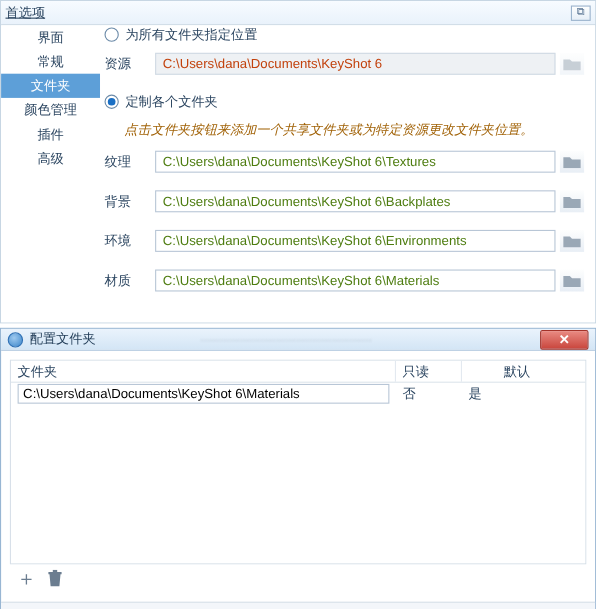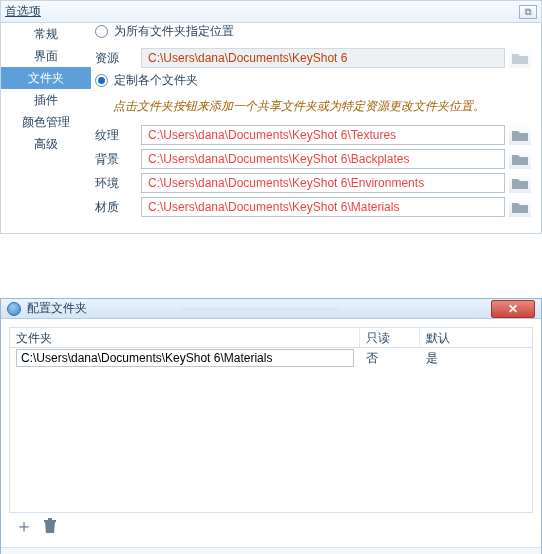--- a/index.html
+++ b/index.html
@@ -15,44 +15,44 @@
 .sidebar { width: 90px; background: #ffffff; }
 .sidebar-item { height: 22px; display: flex; align-items: center; justify-content: center; color: #2b4560; cursor: pointer; }
 .sidebar-item.active { background: #5d9fd8; color: #fff; }
 
 .content { flex: 1; padding: 0 10px 12px 4px; background: #fff; }
 .row { display: flex; align-items: center; margin-bottom: 8px; }
 .radio { width: 13px; height: 13px; border: 1px solid #6b8aa8; border-radius: 50%; margin-right: 6px; display: inline-flex; align-items: center; justify-content: center; background: #fff; }
 .radio.checked::after { content: ""; width: 7px; height: 7px; border-radius: 50%; background: #1a6fc4; }
 .radio-label { color: #2b4560; }
 
-.field-row { display: flex; align-items: center; margin-bottom: 4px; }
+.field-row { display: flex; align-items: center; margin-bottom: 16px; }
 .field-label { width: 46px; color: #2b4560; }
-.text-input { flex: 1; height: 20px; border: 1px solid #b8c6d6; background: #fff; color: #ef4444; padding: 0 6px; line-height: 18px; overflow: hidden; white-space: nowrap; }
+.text-input { flex: 1; height: 20px; border: 1px solid #b8c6d6; background: #fff; color: #4d7c0f; padding: 0 6px; line-height: 18px; overflow: hidden; white-space: nowrap; }
 .text-input.disabled { background: #eef1f4; color: #c2410c; border-color: #d0dae4; }
 .folder-btn { width: 22px; height: 20px; margin-left: 4px; display: flex; align-items: center; justify-content: center; background: linear-gradient(#fdfefe,#e8eef5); cursor: pointer; }
 .folder-btn.disabled { opacity: .55; }
 
 .hint { color: #a16207; font-style: italic; margin: 2px 0 10px 18px; line-height: 1.5; }
 
 
 .config { position: absolute; top: 298px; left: 0; width: 542px; border: 1px solid #98b6d3; background: #fff; }
 .config-titlebar { height: 20px; background: linear-gradient(#eaf3fc,#d3e5f5); display: flex; align-items: center; padding: 0 6px; border-bottom: 1px solid #b7cde2; justify-content: flex-end; }
 .cfg-icon { width: 14px; height: 14px; border: 1px solid #2e6fb3; border-radius: 50%; margin-right: 6px; background: radial-gradient(circle at 40% 35%, #9ec9ef, #3b85c9); }
 .config-titlebar .title { flex: 1; color: #1f3a55; }
 .blur { flex: 2; color: #bcc8d6; letter-spacing: -1px; filter: blur(1px); font-style: italic; }
 .close-btn { width: 44px; height: 18px; background: linear-gradient(#e98a82,#c9463d); border: 1px solid #a33229; border-radius: 2px; display: flex; align-items: center; justify-content: center; color: #fff; font-weight: bold; cursor: pointer; }
 
 .config-body { padding: 8px; }
 .table { border: 1px solid #d8e0e9; }
 .thead { display: flex; background: #fff; border-bottom: 1px solid #d8e0e9; height: 20px; }
 .th { padding: 2px 6px; color: #2b4560; border-right: 1px solid #e3e9f0; }
 .th.c1 { width: 350px; }
 .th.c2 { width: 60px; }
-.th.c3 { flex: 1; border-right: none; }
+.th.c3 { flex: 1; border-right: none; margin-left: 32px; }
 .tbody { height: 164px; background: #fff; }
 .tr { display: flex; height: 20px; align-items: center; }
 .td { padding: 0 6px; color: #2b4560; }
 .td.c1 { width: 350px; }
 .td.c1 .cell-input { width: 100%; height: 18px; border: 1px solid #b8c6d6; padding: 0 4px; background: #fff; }
 .td.c2 { width: 60px; }
 .td.c3 { flex: 1; }
 
 .toolbar-bottom { display: flex; align-items: center; padding: 4px 6px; gap: 8px; }
 .tool-btn { width: 18px; height: 18px; display: flex; align-items: center; justify-content: center; color: #6b7d90; cursor: pointer; font-size: 18px; line-height: 1; }
@@ -68,33 +68,33 @@
 <body>
 
 <div class="prefs">
   <div class="prefs-titlebar">
     <span class="title">首选项</span>
     <div class="win-btn">⧉</div>
   </div>
   <div class="prefs-body">
     <div class="sidebar">
       <div class="sidebar-item">
-          <span>常规</span>
+          <span>界面</span>
         </div>
       <div class="sidebar-item">
-          <span>界面</span>
+          <span>常规</span>
         </div>
       <div class="sidebar-item active">
           <span>文件夹</span>
         </div>
       <div class="sidebar-item">
-          <span>插件</span>
+          <span>颜色管理</span>
         </div>
       <div class="sidebar-item">
-          <span>颜色管理</span>
+          <span>插件</span>
         </div>
       <div class="sidebar-item">
           <span>高级</span>
         </div>
     </div>
     <div class="content">
       <div class="row">
         <span class="radio"></span>
         <span class="radio-label">为所有文件夹指定位置</span>
       </div>

